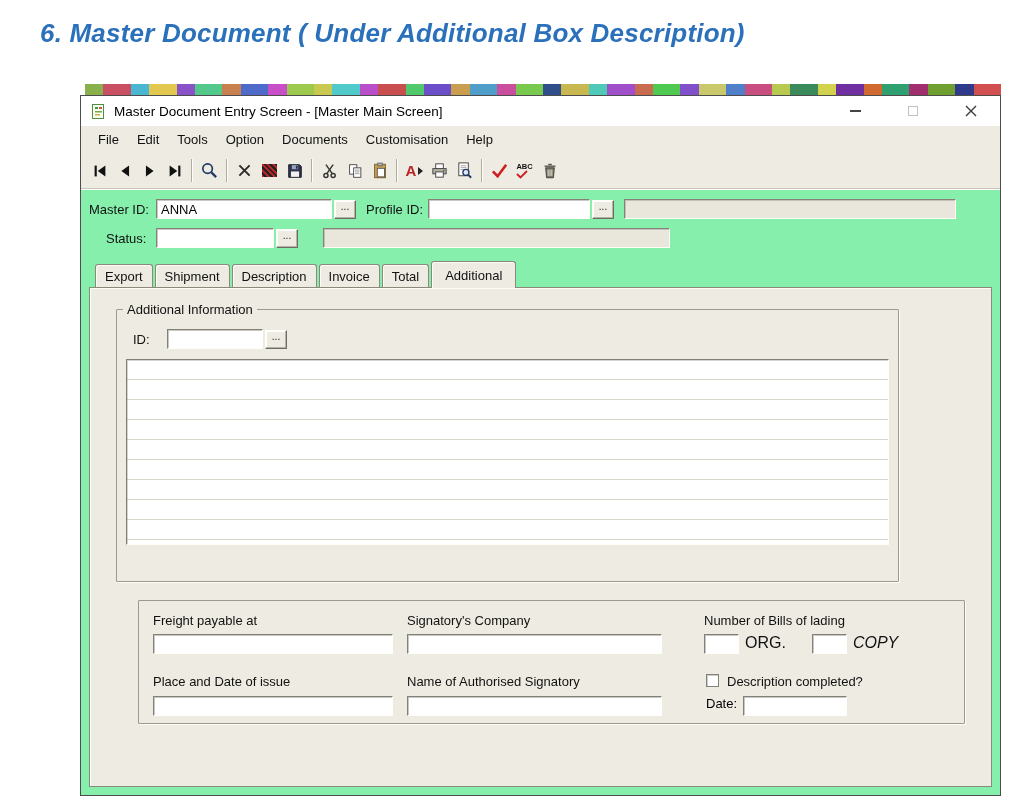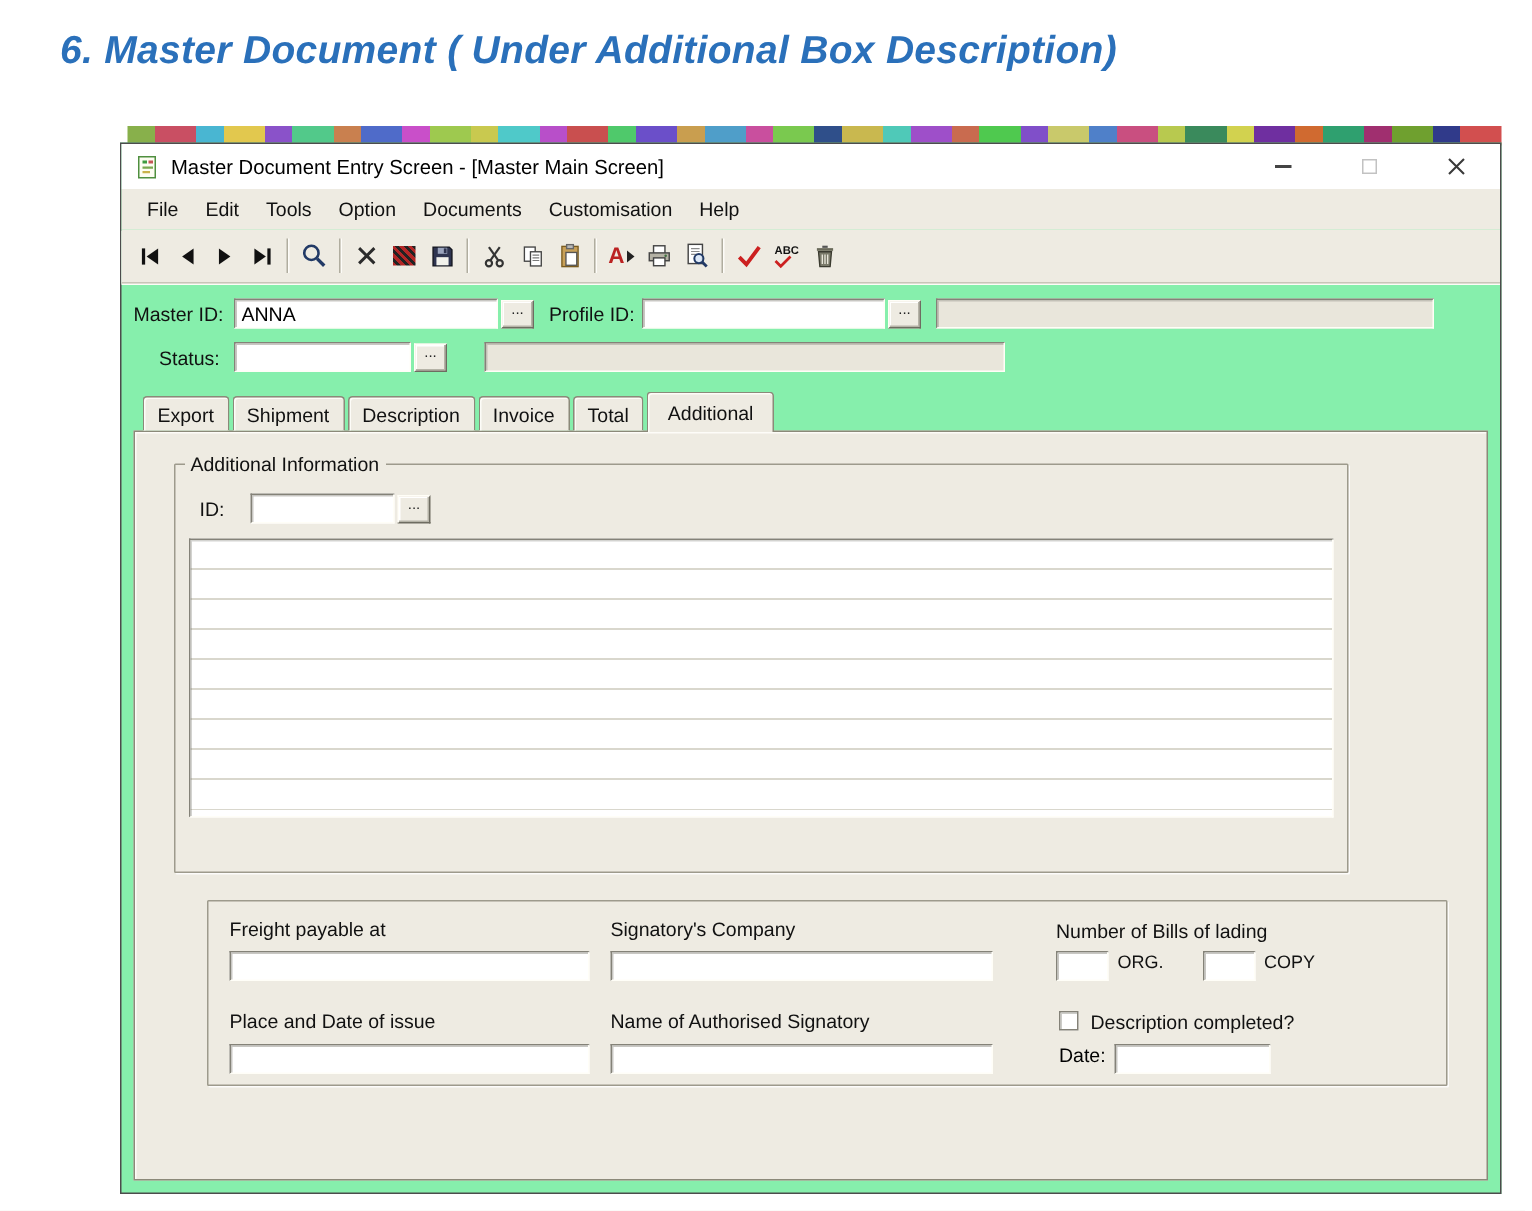--- a/index.html
+++ b/index.html
@@ -71,22 +71,22 @@
   .bcol2 { width:297px; flex:0 0 auto; }
   .bcol3 { flex:1; display:flex; }
   .blabel { font-size:13px; color:#111; }
   .r2 { margin-top:5px; }
   .r3 { margin-top:18px; }
   .r4 { margin-top:6px; }
   .w240 { width:240px; }
   .w255 { width:255px; }
   .w35 { width:35px; }
   .w104 { width:104px; }
-  .small-lbl { font-size:12px; margin:0 26px 0 6px; }
-  .small-lbl:last-child { margin-right:6px; }
+  .small-lbl { font-size:16px; margin:0 26px 0 6px; }
+  .small-lbl:last-child { margin-right:6px;font-style:italic; }
   .chk { appearance:none; -webkit-appearance:none; width:13px; height:13px; background:#fff; border:1px solid #848278; box-shadow:inset 1px 1px 0 rgba(110,108,98,.35), inset -1px -1px 0 #fff; margin:0 8px 0 2px; }
   .date-lbl { font-size:13px; margin:0 6px 0 2px; }
 
   svg .ln { stroke:#333; stroke-width:1.6; fill:none; }
 </style>
 </head>
 <body>
 
 <div class="heading">6.  Master Document ( Under Additional Box Description)</div>
 <div class="strip"></div>

